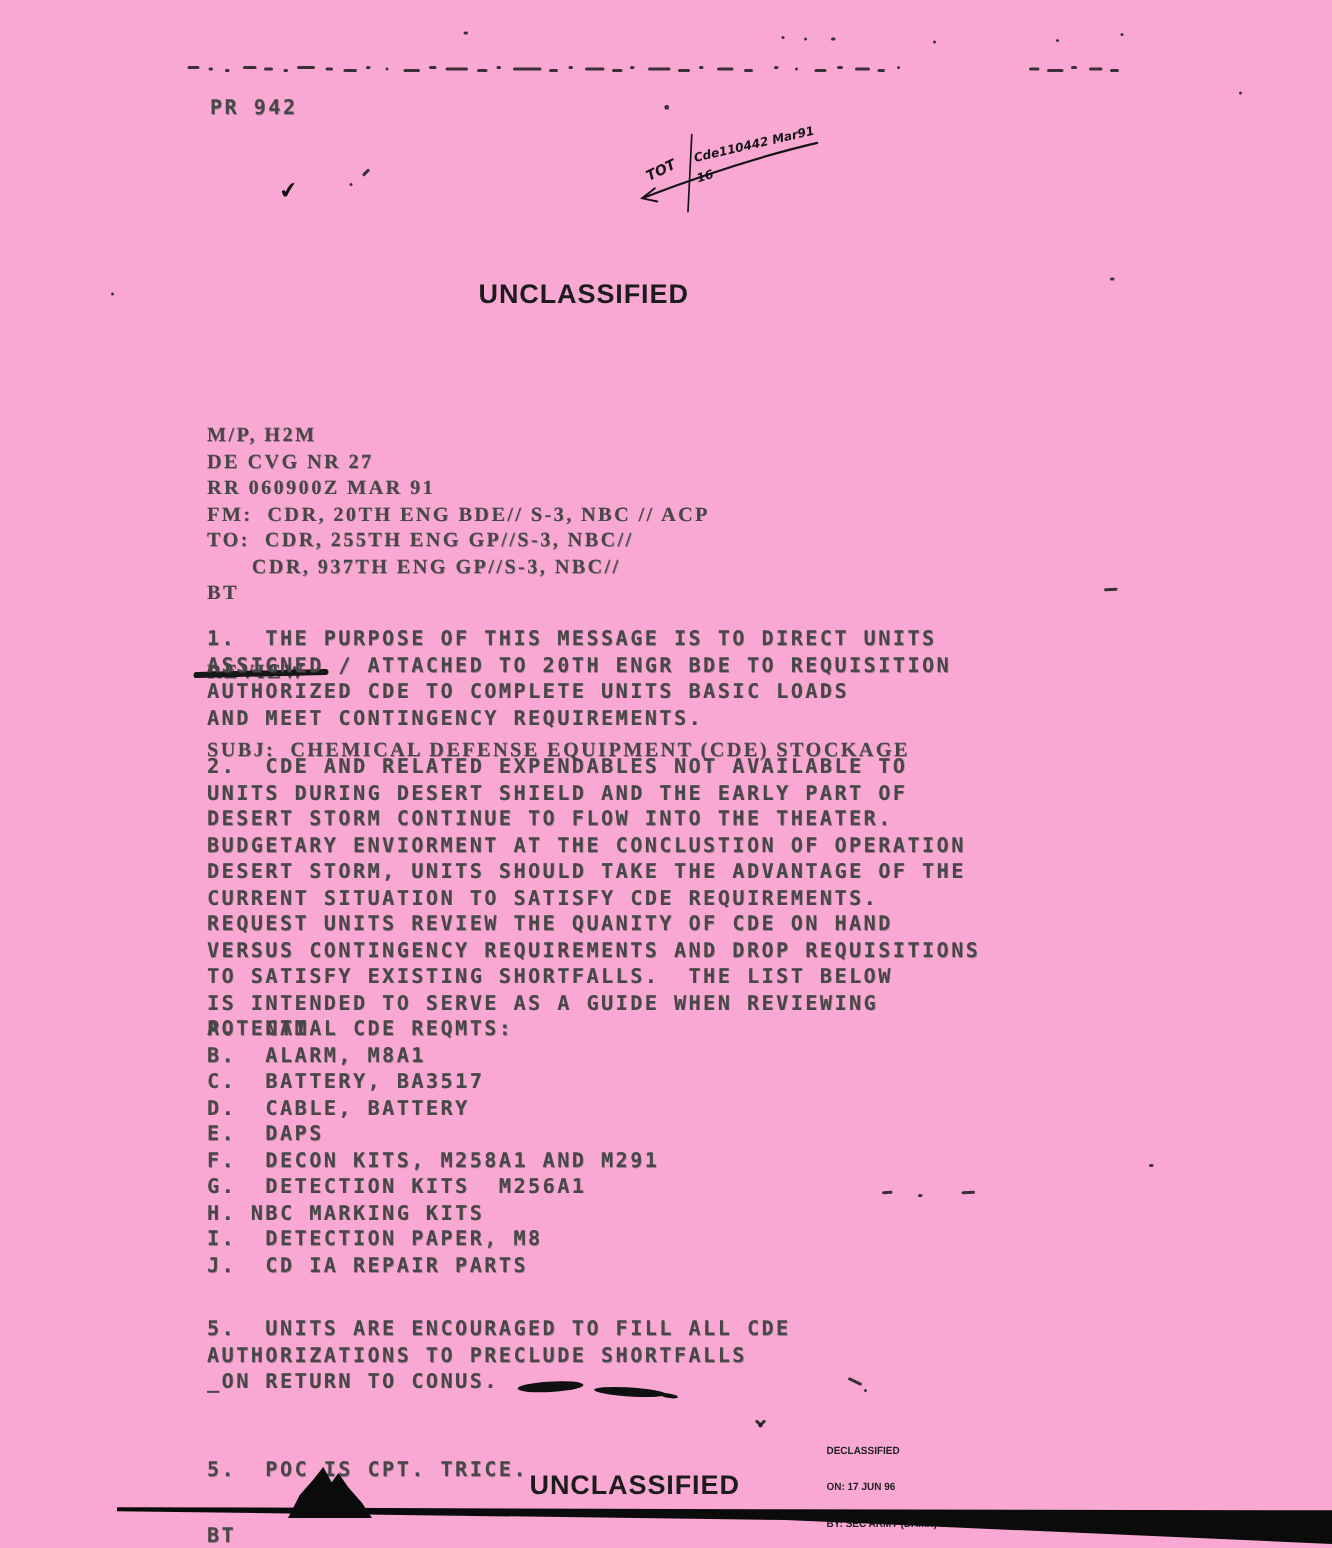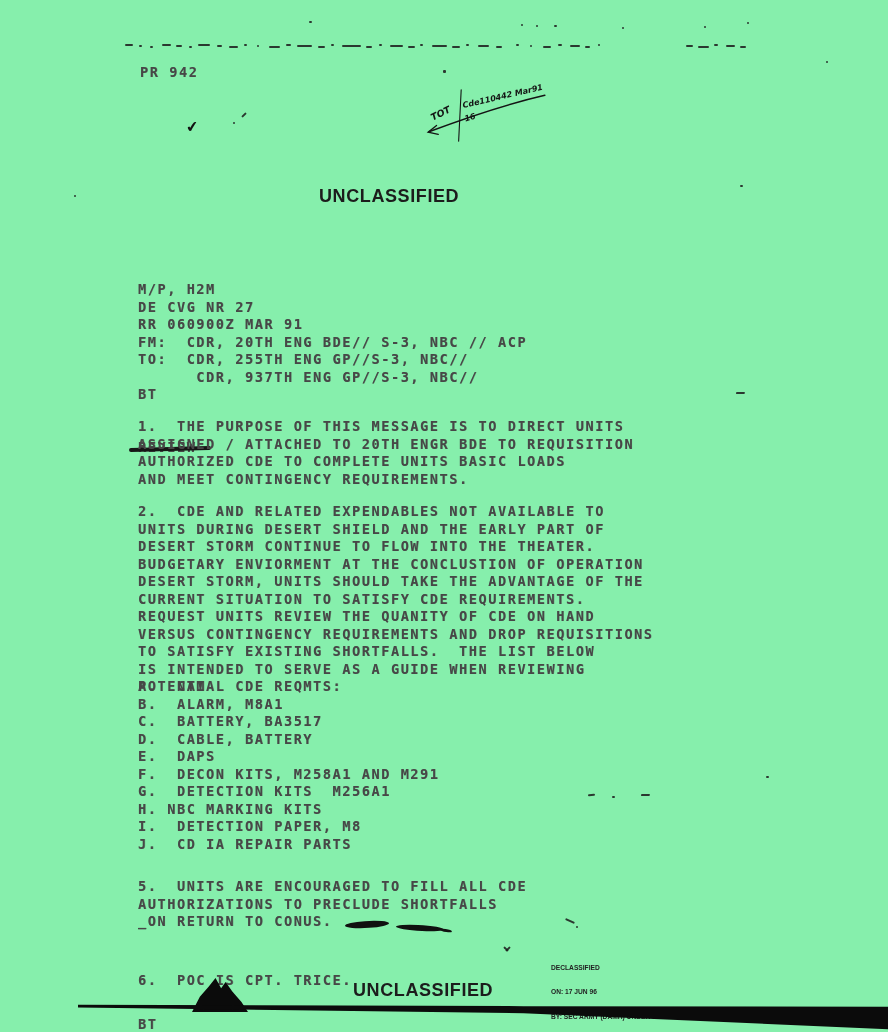--- a/index.html
+++ b/index.html
@@ -1,18 +1,18 @@
 <!DOCTYPE html>
 <html style="--typed: #474747; --ink: #141414;"><head>
 <meta charset="utf-8">
 <style>
   html,body{margin:0;padding:0;background:#e8e8e8;}
   .page{
     position:relative;width:888px;height:1032px;margin:0 auto;
-    background:#86efac;overflow:hidden;
+    background:#f9a8d4;overflow:hidden;
     font-family:"Liberation Sans",sans-serif;
   }
   
   .typed{
     position:absolute;left:138px;
     font-family:"DejaVu Sans Mono",monospace;font-weight:700;
     font-size:13.5px;letter-spacing:1.6px;line-height:17.5px;
     color:var(--typed,#474747);white-space:pre;
     text-shadow:0.4px 0.4px 0 rgba(70,70,70,.45);
   }
@@ -130,29 +130,30 @@
     </g>
     <text class="hand-text" x="450" y="140" font-size="22" transform="rotate(-26 450 140)">TOT</text>
     <text class="hand-text" x="522" y="110" font-size="19" transform="rotate(-13 522 110)">Cde110442 Mar91</text>
     <text class="hand-text" x="527" y="142" font-size="19" transform="rotate(-17 527 142)">16</text>
   </svg>
 
   <div class="checkmark">✔</div>
 
   <div class="classification" style="left:319px;top:186px;">UNCLASSIFIED</div>
 
-  <div class="typed" style="top:246px;">
+  <div class="typed" style="top:246px;font-family:Liberation Serif, serif;">
     <div class="line">M/P, H2M
 DE CVG NR 27
 RR 060900Z MAR 91
 FM:  CDR, 20TH ENG BDE// S-3, NBC // ACP
 TO:  CDR, 255TH ENG GP//S-3, NBC//
       CDR, 937TH ENG GP//S-3, NBC//
 BT</div>
     <div class="line strike">REVIEW</div>
+    <div class="line">SUBJ:  CHEMICAL DEFENSE EQUIPMENT (CDE) STOCKAGE</div>
   </div>
 
   <div class="typed" style="top:418px;">1.  THE PURPOSE OF THIS MESSAGE IS TO DIRECT UNITS
 ASSIGNED / ATTACHED TO 20TH ENGR BDE TO REQUISITION
 AUTHORIZED CDE TO COMPLETE UNITS BASIC LOADS
 AND MEET CONTINGENCY REQUIREMENTS.</div>
 
   <div class="typed" style="top:503px;">2.  CDE AND RELATED EXPENDABLES NOT AVAILABLE TO
 UNITS DURING DESERT SHIELD AND THE EARLY PART OF
 DESERT STORM CONTINUE TO FLOW INTO THE THEATER.
@@ -174,21 +175,21 @@
 G.  DETECTION KITS  M256A1
 H. NBC MARKING KITS
 I.  DETECTION PAPER, M8
 J.  CD IA REPAIR PARTS</div>
 
   <div class="typed" style="top:878px;">5.  UNITS ARE ENCOURAGED TO FILL ALL CDE
 AUTHORIZATIONS TO PRECLUDE SHORTFALLS
 _ON RETURN TO CONUS.</div>
 
   <div class="typed" style="top:944px;line-height:14.5px;">
-    <div class="line">6.  POC IS CPT. TRICE.</div>
+    <div class="line">5.  POC IS CPT. TRICE.</div>
     <div class="line">BT
 KR GAISS RK
 INT USL ILE USL</div>
   </div>
 
   <div class="smudge" style="left:345px;top:921px;width:44px;height:7px;transform:rotate(-4deg);"></div>
   <div class="smudge" style="left:396px;top:925px;width:48px;height:6px;transform:rotate(3deg);"></div>
   <div class="smudge" style="left:440px;top:929px;width:12px;height:3px;transform:rotate(8deg);"></div>
 
   <div class="stamp">

